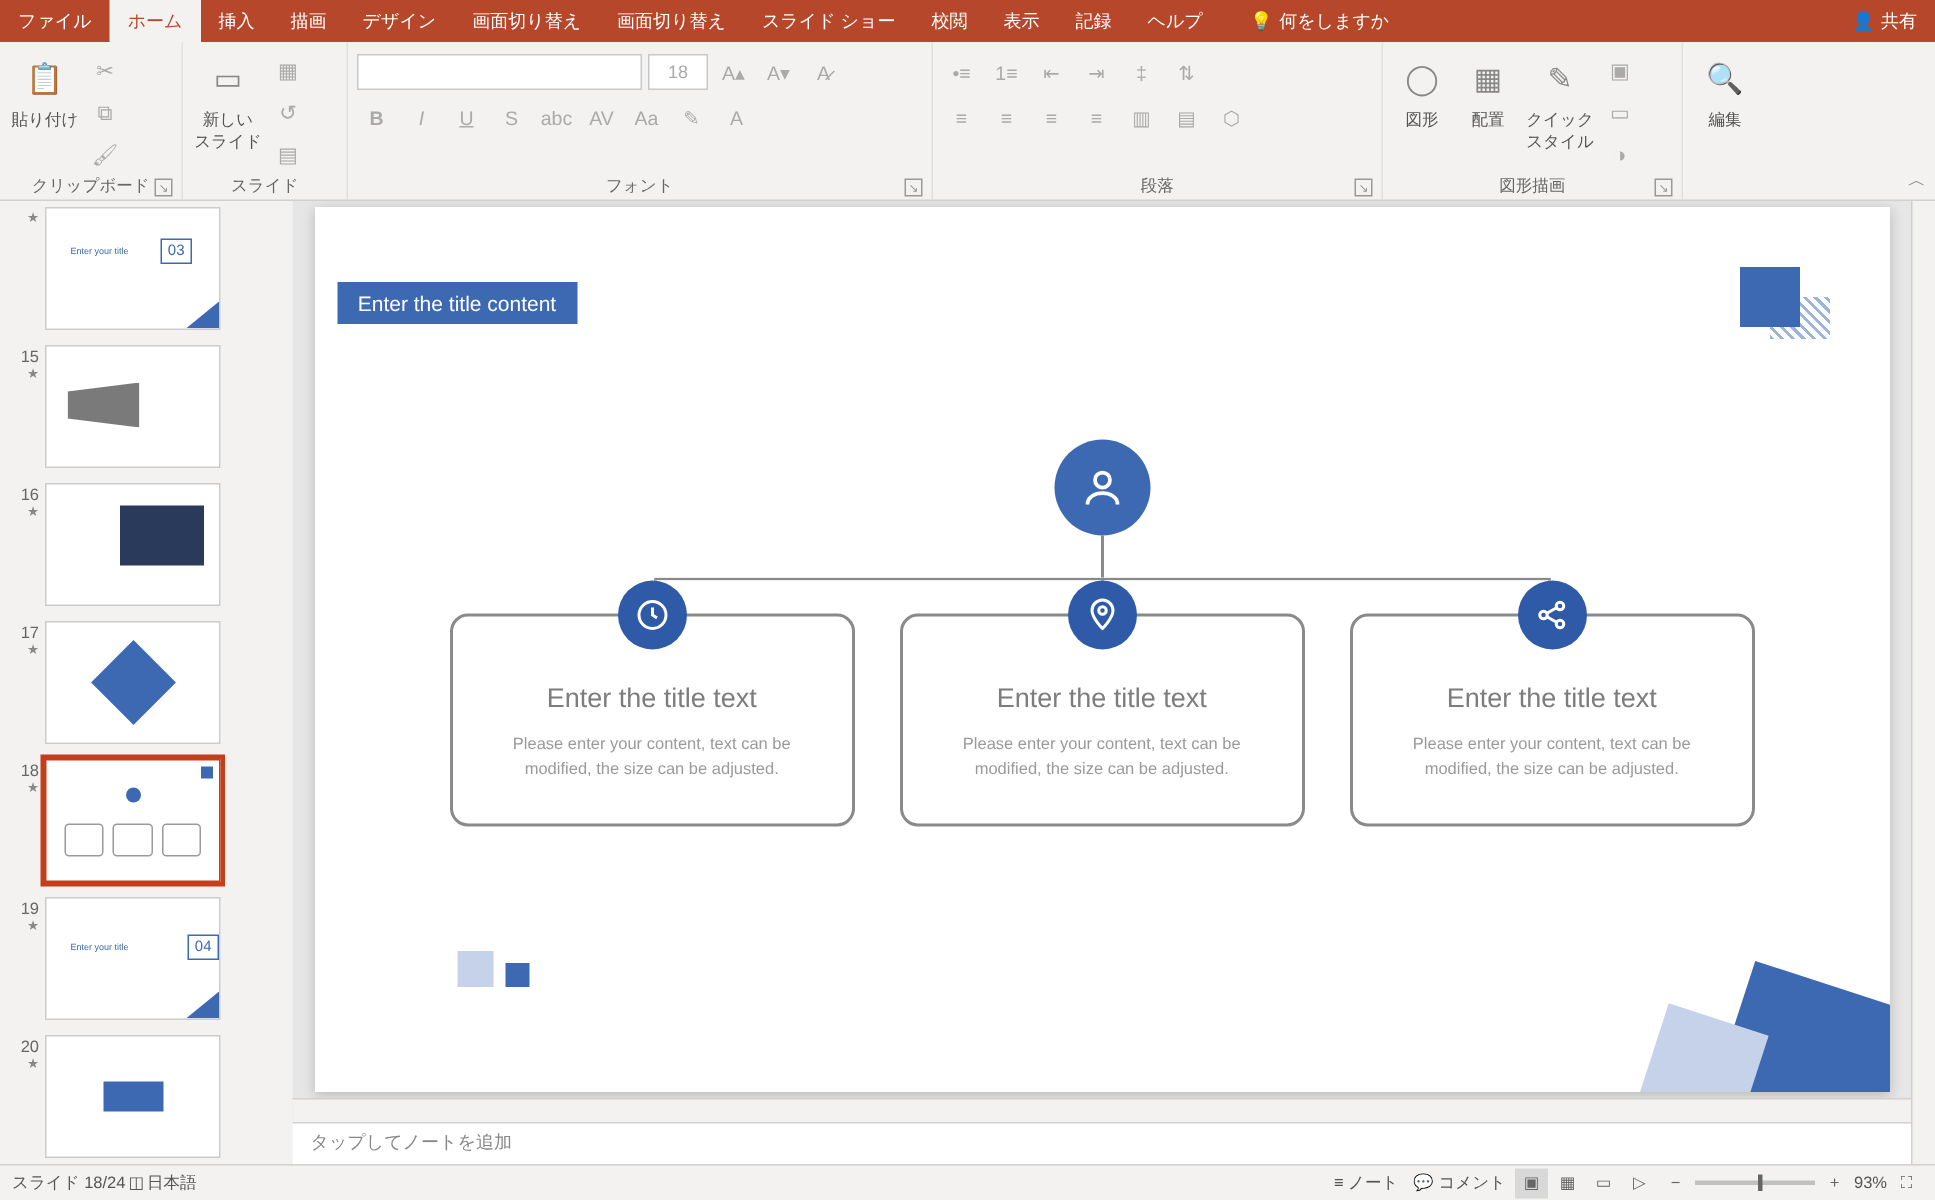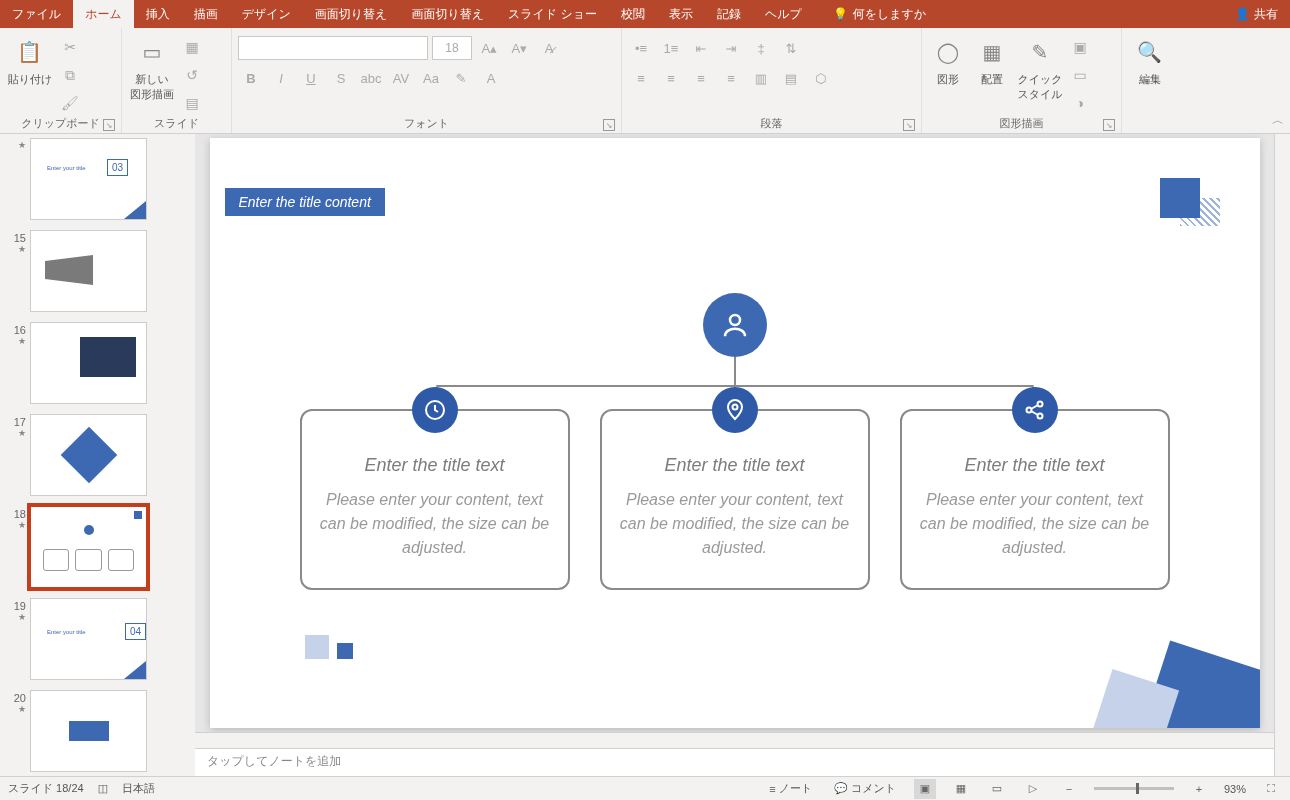--- a/index.html
+++ b/index.html
@@ -37,29 +37,29 @@
 .workspace { flex: 1; display: flex; min-height: 0; }
 .thumbs { width: 195px; background: #f3f2f1; overflow-y: auto; padding: 4px 8px; }
 .thumb-row { display: flex; align-items: flex-start; gap: 4px; margin-bottom: 10px; }
 .thumb-num { width: 18px; text-align: right; font-size: 11px; color: #666; padding-top: 2px; }
 .thumb-num .star { font-size: 9px; color: #888; }
 .thumb { width: 117px; height: 82px; background: #fff; border: 1px solid #ccc; position: relative; overflow: hidden; }
 .thumb.selected { outline: 3px solid #c43e1c; border-color: #c43e1c; }
 
 .editor { flex: 1; display: flex; flex-direction: column; background: #e6e6e6; min-width: 0; }
 .canvas-area { flex: 1; display: flex; align-items: center; justify-content: center; overflow: hidden; position: relative; }
-.slide { width: 1050px; height: 590px; background: #fff; box-shadow: 0 2px 8px rgba(0,0,0,0.2); position: relative; overflow: hidden; font-style: italic; }
+.slide { width: 1050px; height: 590px; background: #fff; box-shadow: 0 2px 8px rgba(0,0,0,0.2); position: relative; overflow: hidden; }
 
 .vscroll { width: 16px; background: #f3f2f1; border-left: 1px solid #d0d0d0; }
 .hscroll { height: 16px; background: #f3f2f1; border-top: 1px solid #d0d0d0; }
 
 .notes { height: 28px; background: #fff; border-top: 1px solid #d0d0d0; padding: 4px 12px; color: #888; font-size: 12px; }
 
 
-.status { height: 24px; background: #f3f2f1; border-top: 1px solid #d0d0d0; display: flex; align-items: center; font-size: 11px; color: #555; padding: 0 8px; gap: 14px; }
+.status { height: 24px; background: #f3f2f1; border-top: 1px solid #d0d0d0; display: flex; align-items: center; font-size: 11px; color: #555; padding: 0 8px; gap: 2px; }
 .status .spacer { flex: 1; }
 .status .sbtn { display: flex; align-items: center; gap: 3px; cursor: pointer; padding: 0 4px; height: 24px; }
 .status .sbtn.active { background: #d8d8d8; }
 .status .viewbtn { width: 22px; height: 20px; display: flex; align-items: center; justify-content: center; border: none; color: #666; cursor: pointer; }
 .status .slider { width: 80px; height: 3px; background: #c0c0c0; position: relative; }
 .status .slider .knob { position: absolute; top: -4px; left: 42px; width: 3px; height: 11px; background: #666; }
 
 
 .slide .title-tag { position: absolute; left: 15px; top: 50px; background: #3d68b2; color: #fff; padding: 6px 14px; font-size: 14px; }
 .slide .deco-tr { position: absolute; right: 60px; top: 40px; }
@@ -69,21 +69,21 @@
 .slide .org { position: absolute; left: 90px; top: 155px; width: 870px; }
 .slide .top-circle { width: 64px; height: 64px; background: #3d68b2; border-radius: 50%; margin: 0 auto; display: flex; align-items: center; justify-content: center; }
 .slide .connector { height: 28px; border-left: 2px solid #8a8a8a; width: 0; margin: 0 auto; }
 .slide .hline { height: 0; border-top: 2px solid #8a8a8a; margin: 0 136px; border-radius: 4px; }
 .slide .vlines { display: flex; justify-content: space-between; margin: 0 136px; }
 .slide .vline { height: 24px; border-left: 2px solid #8a8a8a; width: 0; }
 .slide .cards { display: flex; justify-content: space-between; gap: 30px; margin-top: -2px; }
 .slide .card { flex: 1; border: 2px solid #8a8a8a; border-radius: 12px; padding: 44px 18px 28px 18px; text-align: center; position: relative; }
 .slide .card .circ { position: absolute; top: -24px; left: 50%; transform: translateX(-50%); width: 46px; height: 46px; background: #2f5aa8; border-radius: 50%; display: flex; align-items: center; justify-content: center; }
 .slide .card h3 { color: #7d7d7d; font-size: 18px; font-weight: 400; margin-bottom: 12px; }
-.slide .card p { color: #9a9a9a; font-size: 16px; line-height: 1.5; text-align: center; }
+.slide .card p { color: #9a9a9a; font-size: 11px; line-height: 1.5; text-align: center; }
 
 
 .thumb .blue-sq { position: absolute; background: #3d68b2; }
 .thumb .mini { position: absolute; font-size: 6px; color: #3d68b2; }
 </style>
 </head>
 <body>
 
 <div class="tabbar">
   <div class="tab">ファイル</div>
@@ -129,21 +129,21 @@
       </div>
     </div>
     <div class="label"><span>クリップボード</span><span class="launcher">↘</span></div>
   </div>
 
   <div class="ribbon-group" style="width:110px">
     <div class="controls">
       <div class="bigbtn">
         <div class="ic">▭</div>
         <span style="white-space:pre-line;text-align:center">新しい
-図形描画</span>
+スライド</span>
       </div>
       <div class="smallbtns">
         <div class="smallbtn">
             <span>▦</span>
           </div>
         <div class="smallbtn">
             <span>↺</span>
           </div>
         <div class="smallbtn">
             <span>▤</span>

